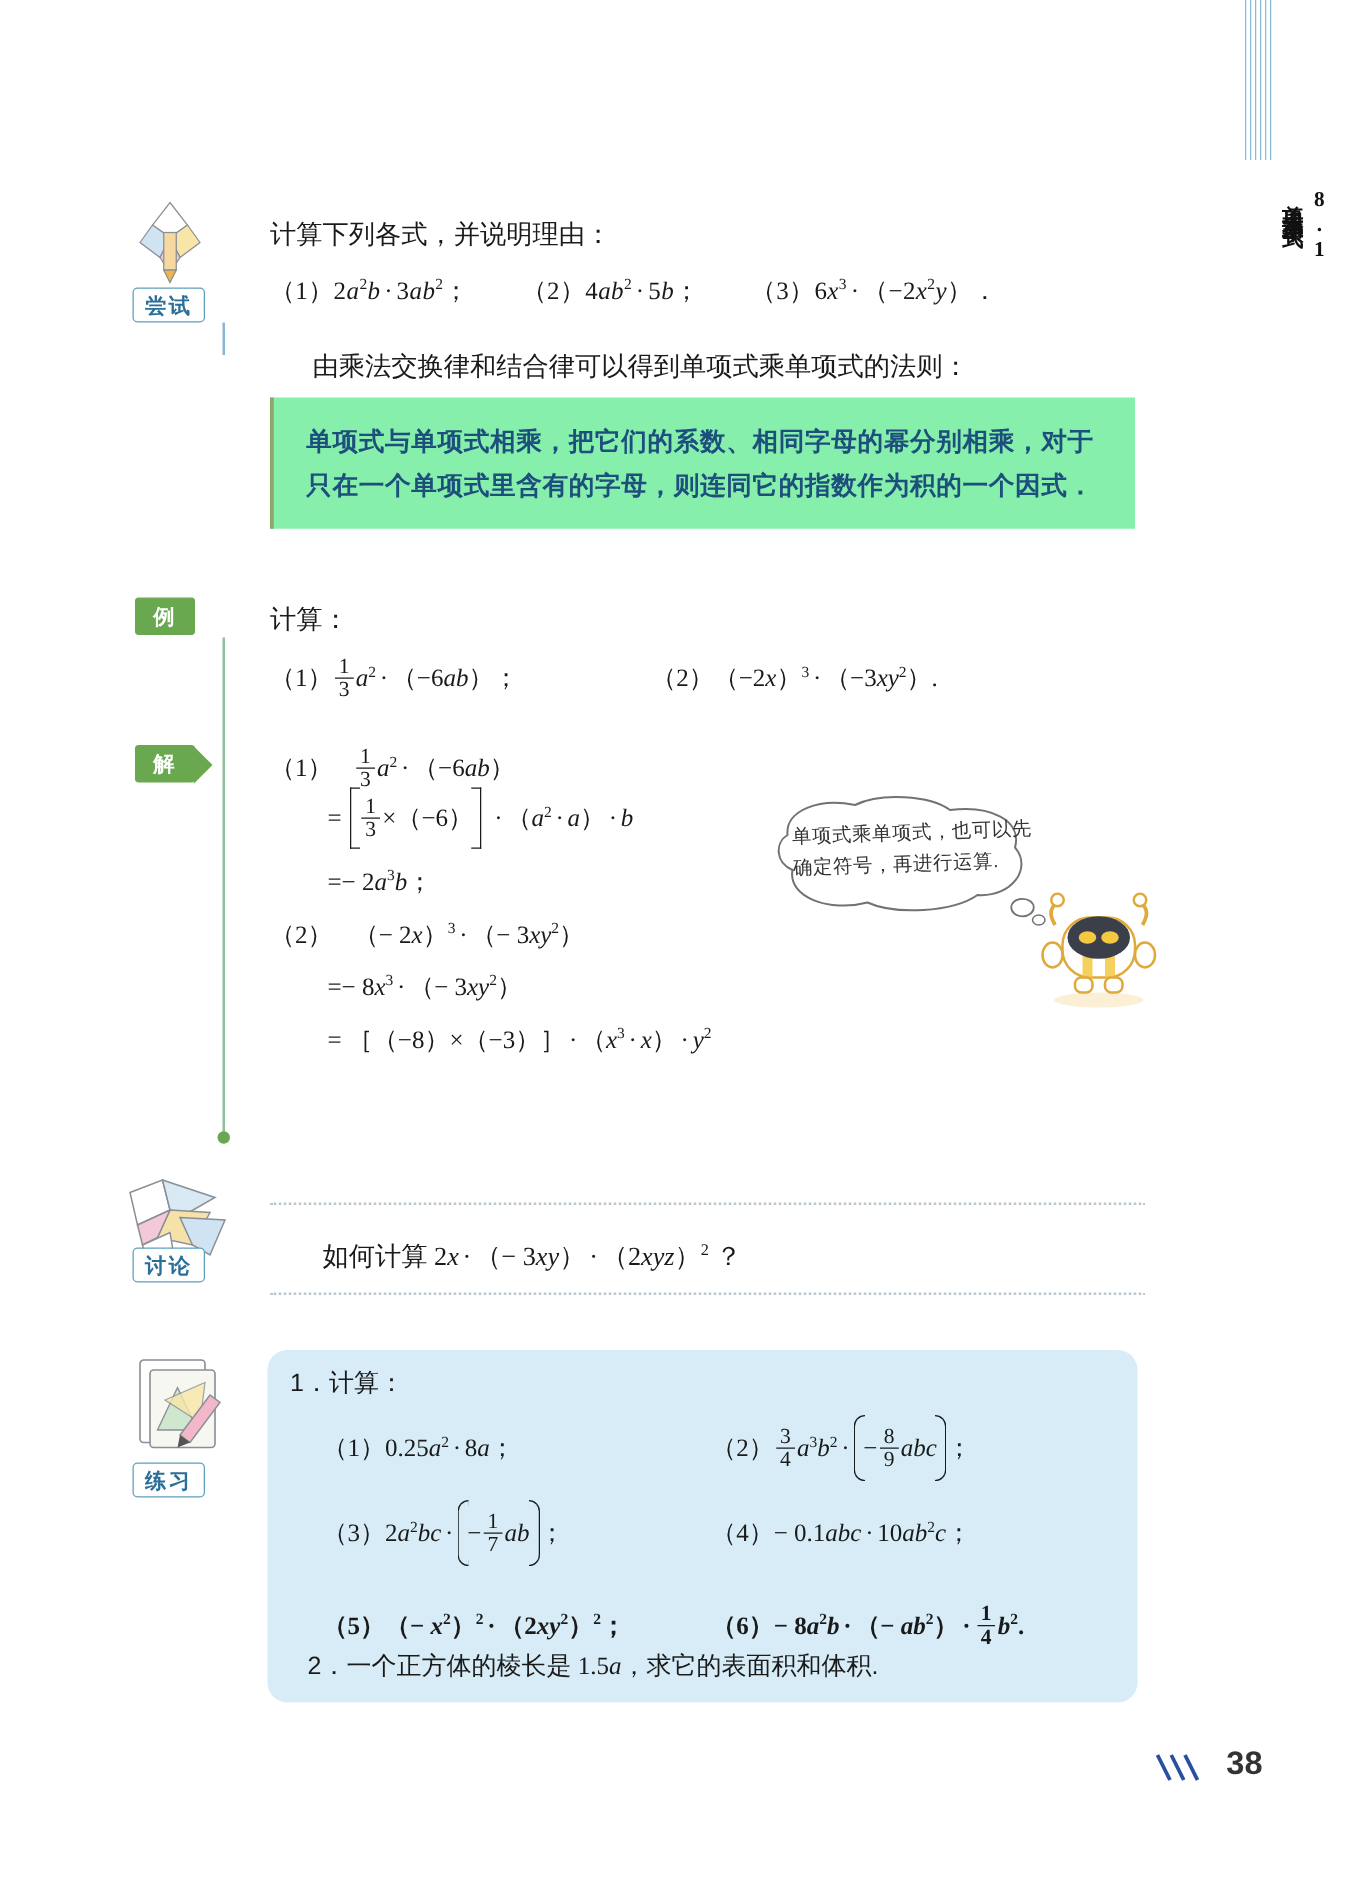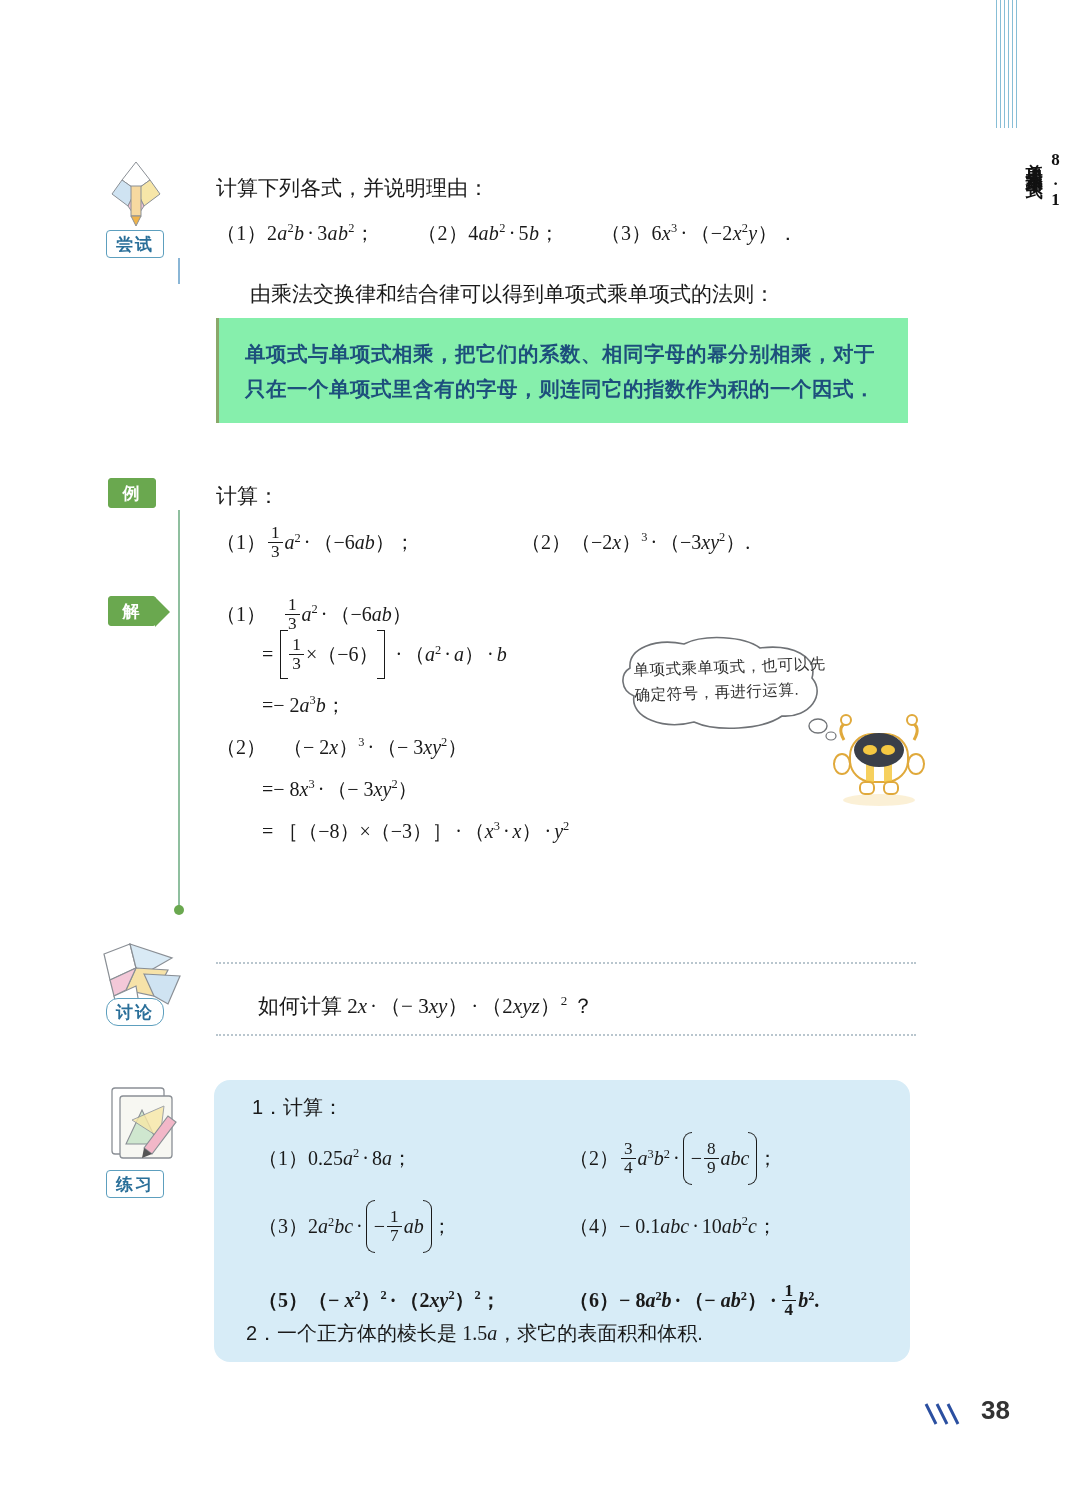--- a/index.html
+++ b/index.html
@@ -388,21 +388,21 @@
   <div class="blk" style="left:96px; top:940px; width:96px; height:78px;">
     <svg width="96" height="78" viewBox="0 0 96 78">
       <polygon points="8,14 34,4 40,28 14,40" fill="#ffffff" stroke="#8a8f95" stroke-width="1.2"></polygon>
       <polygon points="34,4 76,18 48,34 40,28" fill="#d9eaf5" stroke="#8a8f95" stroke-width="1.2"></polygon>
       <polygon points="40,28 72,30 58,56 30,50" fill="#f6e2a8" stroke="#8a8f95" stroke-width="1.2"></polygon>
       <polygon points="14,40 40,28 30,50 18,56" fill="#f3c8d8" stroke="#8a8f95" stroke-width="1.2"></polygon>
       <polygon points="48,34 84,36 72,64 58,56" fill="#cfe3f2" stroke="#8a8f95" stroke-width="1.2"></polygon>
       <polygon points="18,56 40,46 44,70 22,72" fill="#ffffff" stroke="#8a8f95" stroke-width="1.2"></polygon>
     </svg>
   </div>
-  <div class="marker" style="left:106px; top:998px;border-radius:12px;">
+  <div class="marker" style="left:106px; top:998px;">
     <span>讨论</span>
   </div>
 
   <div class="dotline" style="left:216px; top:962px; width:700px;"></div>
   <div class="blk" style="left:258px; top:990px; width:700px;">
     <div class="txt-line" style="font-size:21px;">
       <span class="cn">如何计算</span> <span class="math">2<i class="it">x</i><span class="dot">·</span>（− 3<i class="it">xy</i>）<span class="dot">·</span>（2<i class="it">xyz</i>）<sup>2</sup></span> <span class="cn">？</span>
     </div>
   </div>
   <div class="dotline" style="left:216px; top:1034px; width:700px;"></div>
@@ -416,21 +416,21 @@
       <path d="M46,66 L70,34 L78,40 L54,72 Z" fill="#f2b7c8" stroke="#8a8f95" stroke-width="1.2"></path>
       <polygon points="46,66 54,72 44,76" fill="#555"></polygon>
     </svg>
   </div>
   <div class="marker" style="left:106px; top:1170px;">
     <span>练习</span>
   </div>
 
   <div class="ex-panel"></div>
 
-  <div class="blk" style="left:252px; top:1092px; width:660px;">
+  <div class="blk" style="left:232px; top:1092px; width:660px;">
     <div class="txt-line cn" style="font-size:20px;">1．计算：</div>
   </div>
 
   <div class="blk math" style="left:258px; top:1140px; width:660px; font-size:20px;">
     <div style="height:68px;">
       <span style="display:inline-block; width:306px;">
         （1）0.25<i class="it">a</i><sup>2</sup><span class="dot">·</span>8<i class="it">a</i>；
       </span>
       <span style="display:inline-block;">
         （2）<span class="frac"><span class="n">3</span><span class="d">4</span></span><i class="it">a</i><sup>3</sup><i class="it">b</i><sup>2</sup><span class="dot">·</span><span style="display:inline-block;position:relative;padding:0 8px;">

